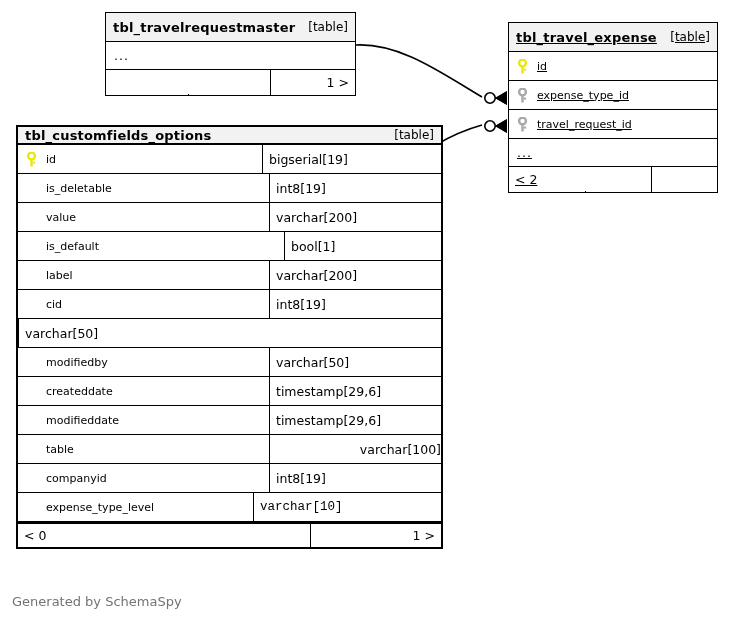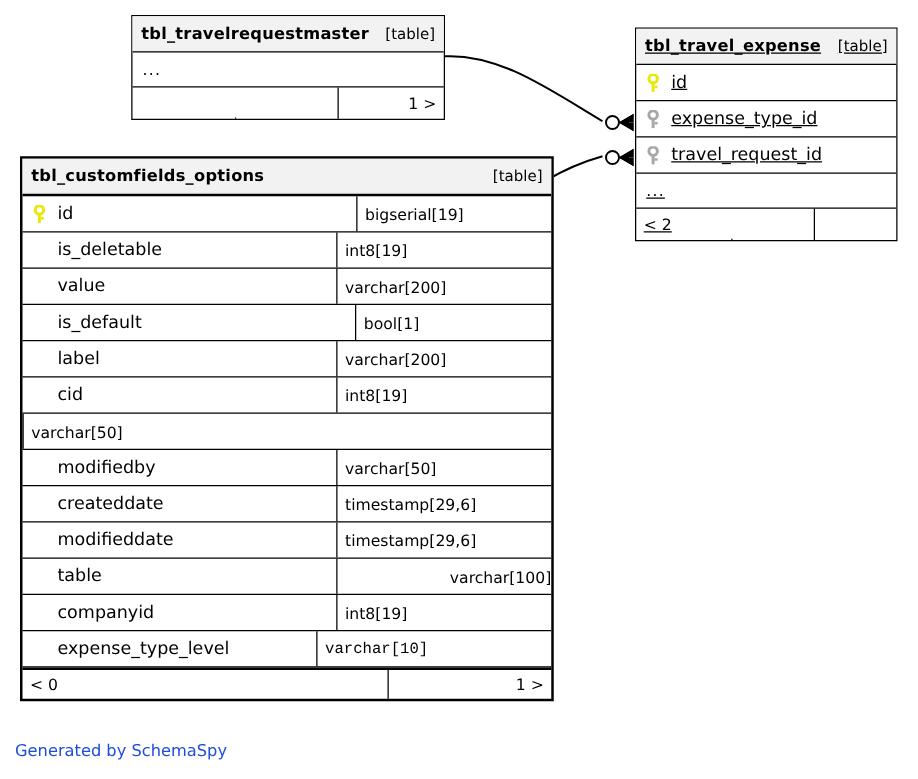--- a/index.html
+++ b/index.html
@@ -80,21 +80,21 @@
   }
   .tbl-row:last-child { border-bottom: none; }
 
   .col-name {
     box-sizing: border-box;
     display: flex;
     align-items: center;
     flex: 1 1 auto;
     min-width: 0;
     padding-left: 8px;
-    font-size: 14px;
+    font-size: 11px;
     white-space: nowrap;
     overflow: hidden;
   }
   .col-type {
     box-sizing: border-box;
     display: flex;
     align-items: center;
     border-left: 1px solid #000000;
     padding-left: 6px;
     font-size: 12.5px;
@@ -148,21 +148,21 @@
   .foot-left   { justify-content: flex-start; }
   .foot-center { justify-content: center; margin-top: 24px; }
   .foot-right  { justify-content: flex-end; }
 
   
   #caption {
     position: absolute;
     left: 12px;
     top: 594px;
     font-size: 13px;
-    color: #1d4ed8;
+    color: #737373;
     white-space: nowrap;
     z-index: 2;
   }
 </style>
 </head>
 <body>
 
 <div id="canvas">
 
   <svg id="connectors" viewBox="0 0 734 623" width="734" height="623">
@@ -247,37 +247,37 @@
     <div class="row-ellipsis">...</div>
 
     <div class="tbl-footer" style="border-top:none;">
       <div class="foot-cell foot-left" style="width:76px;">&lt; 2</div>
       <div class="foot-cell foot-center" style="width:66px;"></div>
       <div class="foot-cell foot-right" style="flex:1 1 auto;"></div>
     </div>
   </div>
 
   <div class="er-table" style="left:16px; top:125px; width:427px;">
-    <div class="tbl-header" style="height:30px;">
+    <div class="tbl-header" style="height:18px;">
       <span class="tbl-name">tbl_customfields_options</span>
       <span class="tbl-kind">[table]</span>
     </div>
 
     <div class="tbl-row">
       <div class="col-name">
         <span class="keyslot">
           <svg width="11" height="15" viewBox="0 0 11 15">
             <circle cx="5.5" cy="4" r="3.4" fill="none" stroke="#e8e80c" stroke-width="2.4"></circle>
             <rect x="4.3" y="6.4" width="2.4" height="8.1" fill="#e8e80c"></rect>
             <rect x="6.7" y="9.6" width="2.4" height="2" fill="#e8e80c"></rect>
           </svg>
         </span>
         <span>id</span>
       </div>
-      <div class="col-type" style="width:156px;">
+      <div class="col-type" style="width:179px;">
         <span>bigserial[19]</span>
       </div>
     </div>
 
     <div class="tbl-row">
       <div class="col-name">
         <span class="keyslot"></span>
         <span>is_deletable</span>
       </div>
       <div class="col-type" style="width:172px;">

